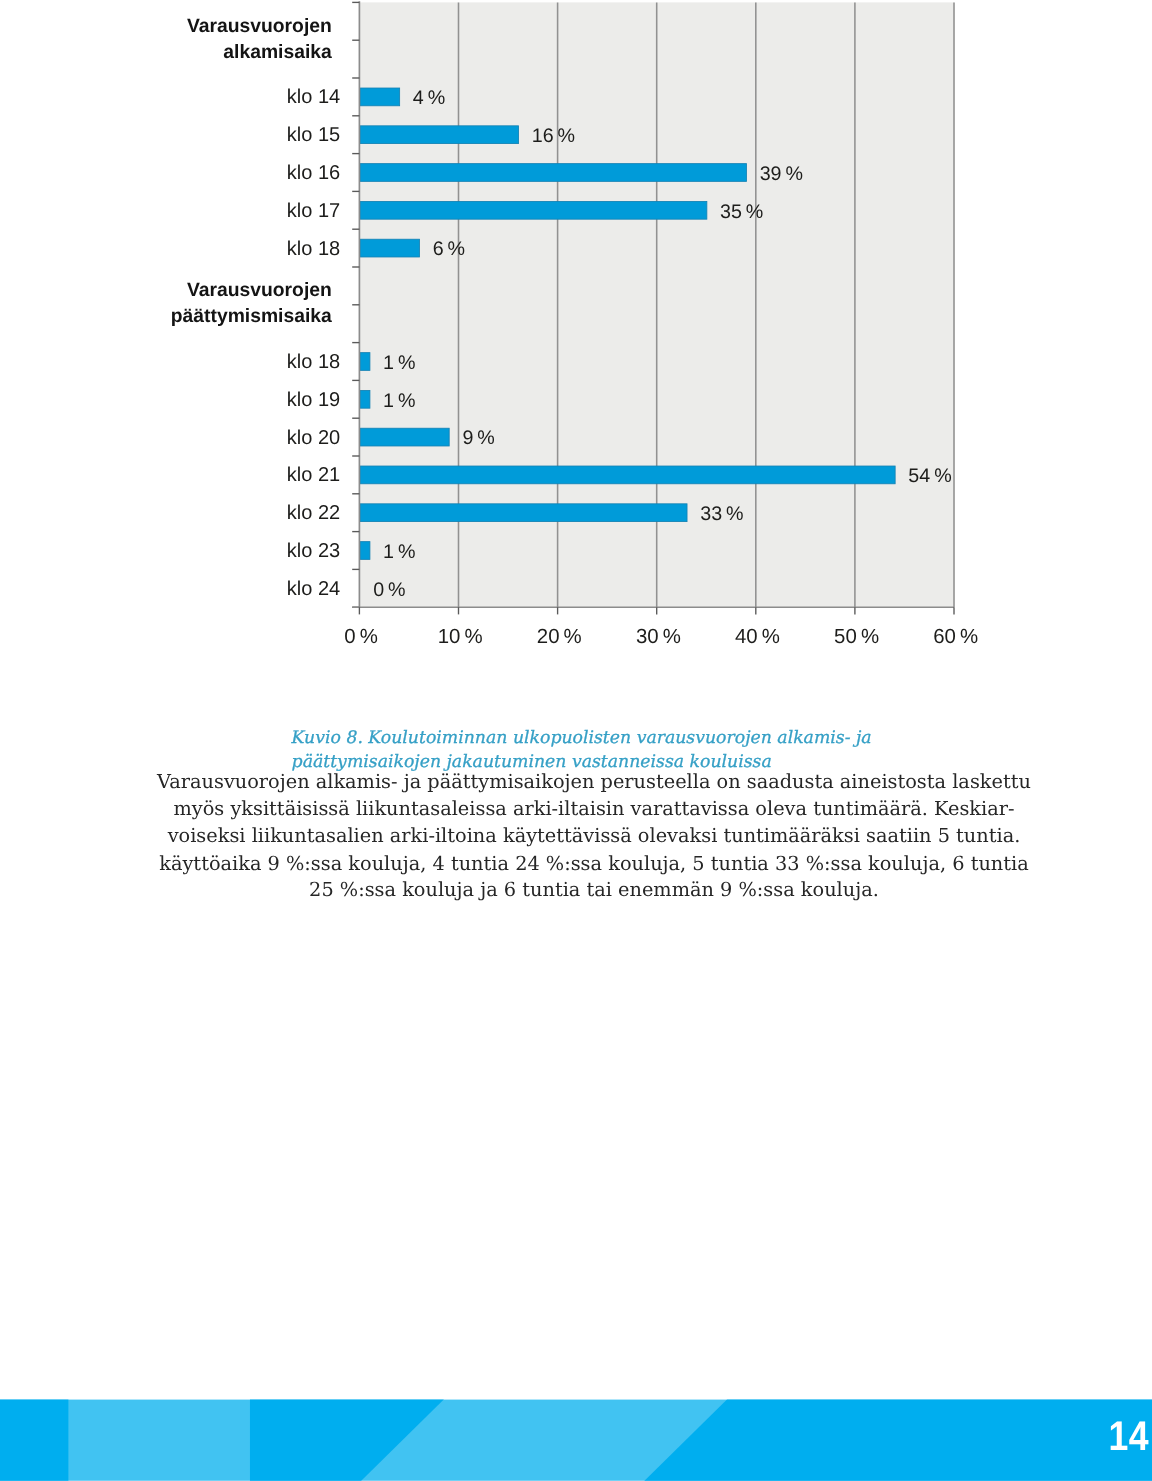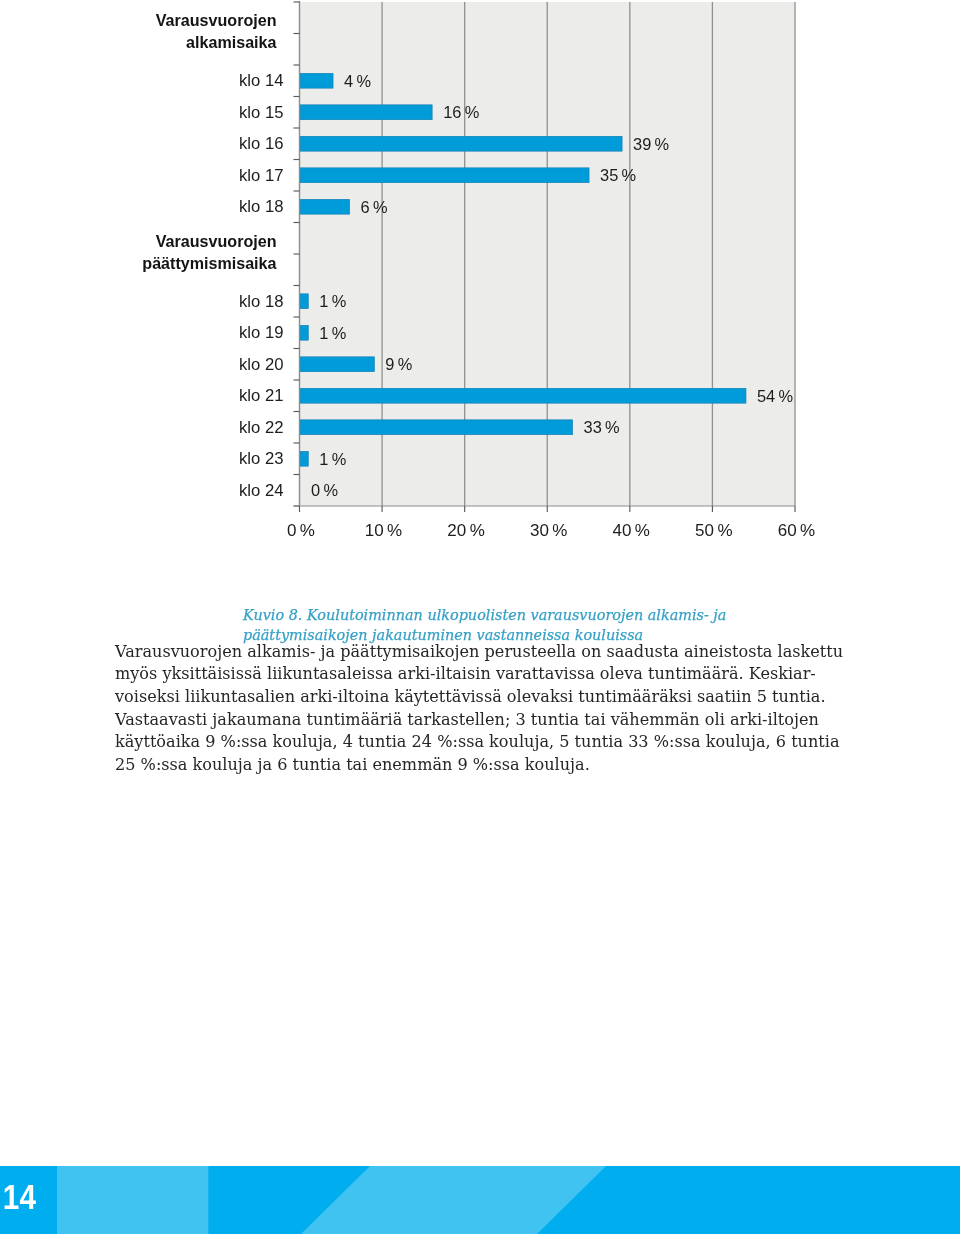--- a/index.html
+++ b/index.html
@@ -20,27 +20,27 @@
   #caption{position:absolute;left:243px;top:557px;width:700px;
            font-family:"DejaVu Serif",serif;font-style:italic;font-weight:normal;
            font-size:14.4px;line-height:20.4px;letter-spacing:0px;margin-top:48px;
            -webkit-text-stroke:0.25px currentColor;}
   #caption div{white-space:pre;}
 
   
   #bodytext{position:absolute;left:115px;top:640.5px;width:760px;
             font-family:"DejaVu Serif",serif;font-size:16.1px;line-height:22.68px;
             color:#262626;text-align:left;}
-  #bodytext div{white-space:pre;}
+  #bodytext div{white-space:pre;text-align:center;}
 
   
   #footer{position:absolute;left:0;top:1165.5px;width:960px;height:69px;overflow:hidden;}
   #footer svg{display:block;}
   #pagenum{position:absolute;left:0;top:1162.5px;width:960px;height:69px;
-           display:flex;align-items:center;justify-content:flex-start;
+           display:flex;align-items:center;justify-content:flex-end;
            color:#fff;font-family:"Liberation Sans",sans-serif;font-weight:bold;font-size:34.5px;
            letter-spacing:0.4px;}
   #pagenum span{display:inline-block;transform:scaleX(0.86);transform-origin:center;}
 </style>
 </head>
 <body>
 
 <div class="page">
 
   <div id="chart-wrap">
@@ -129,21 +129,20 @@
 
   <div id="caption" style="color: rgb(54, 160, 198);">
       <div>Kuvio 8. Koulutoiminnan ulkopuolisten varausvuorojen alkamis- ja</div>
       <div>päättymisaikojen jakautuminen vastanneissa kouluissa</div>
     </div>
 
   <div id="bodytext">
       <div>Varausvuorojen alkamis- ja päättymisaikojen perusteella on saadusta aineistosta laskettu</div>
       <div>myös yksittäisissä liikuntasaleissa arki-iltaisin varattavissa oleva tuntimäärä. Keskiar-</div>
       <div>voiseksi liikuntasalien arki-iltoina käytettävissä olevaksi tuntimääräksi saatiin 5 tuntia.</div>
-      <div>Vastaavasti jakaumana tuntimääriä tarkastellen; 3 tuntia tai vähemmän oli arki-iltojen</div>
       <div>käyttöaika 9 %:ssa kouluja, 4 tuntia 24 %:ssa kouluja, 5 tuntia 33 %:ssa kouluja, 6 tuntia</div>
       <div>25 %:ssa kouluja ja 6 tuntia tai enemmän 9 %:ssa kouluja.</div>
     </div>
 
   <div id="footer">
       <svg width="960" height="69" viewBox="0 0 960 69">
         <polygon points="0,0 960,0 960,69 0,69" fill="#41C3F2"></polygon>
         <polygon points="0,0 57,0 57,69 0,69" fill="#00AEEF"></polygon>
         <polygon points="208.3,0 370,0 300,69 208.3,69" fill="#00AEEF"></polygon>
         <polygon points="606,0 960,0 960,69 536,69" fill="#00AEEF"></polygon>

